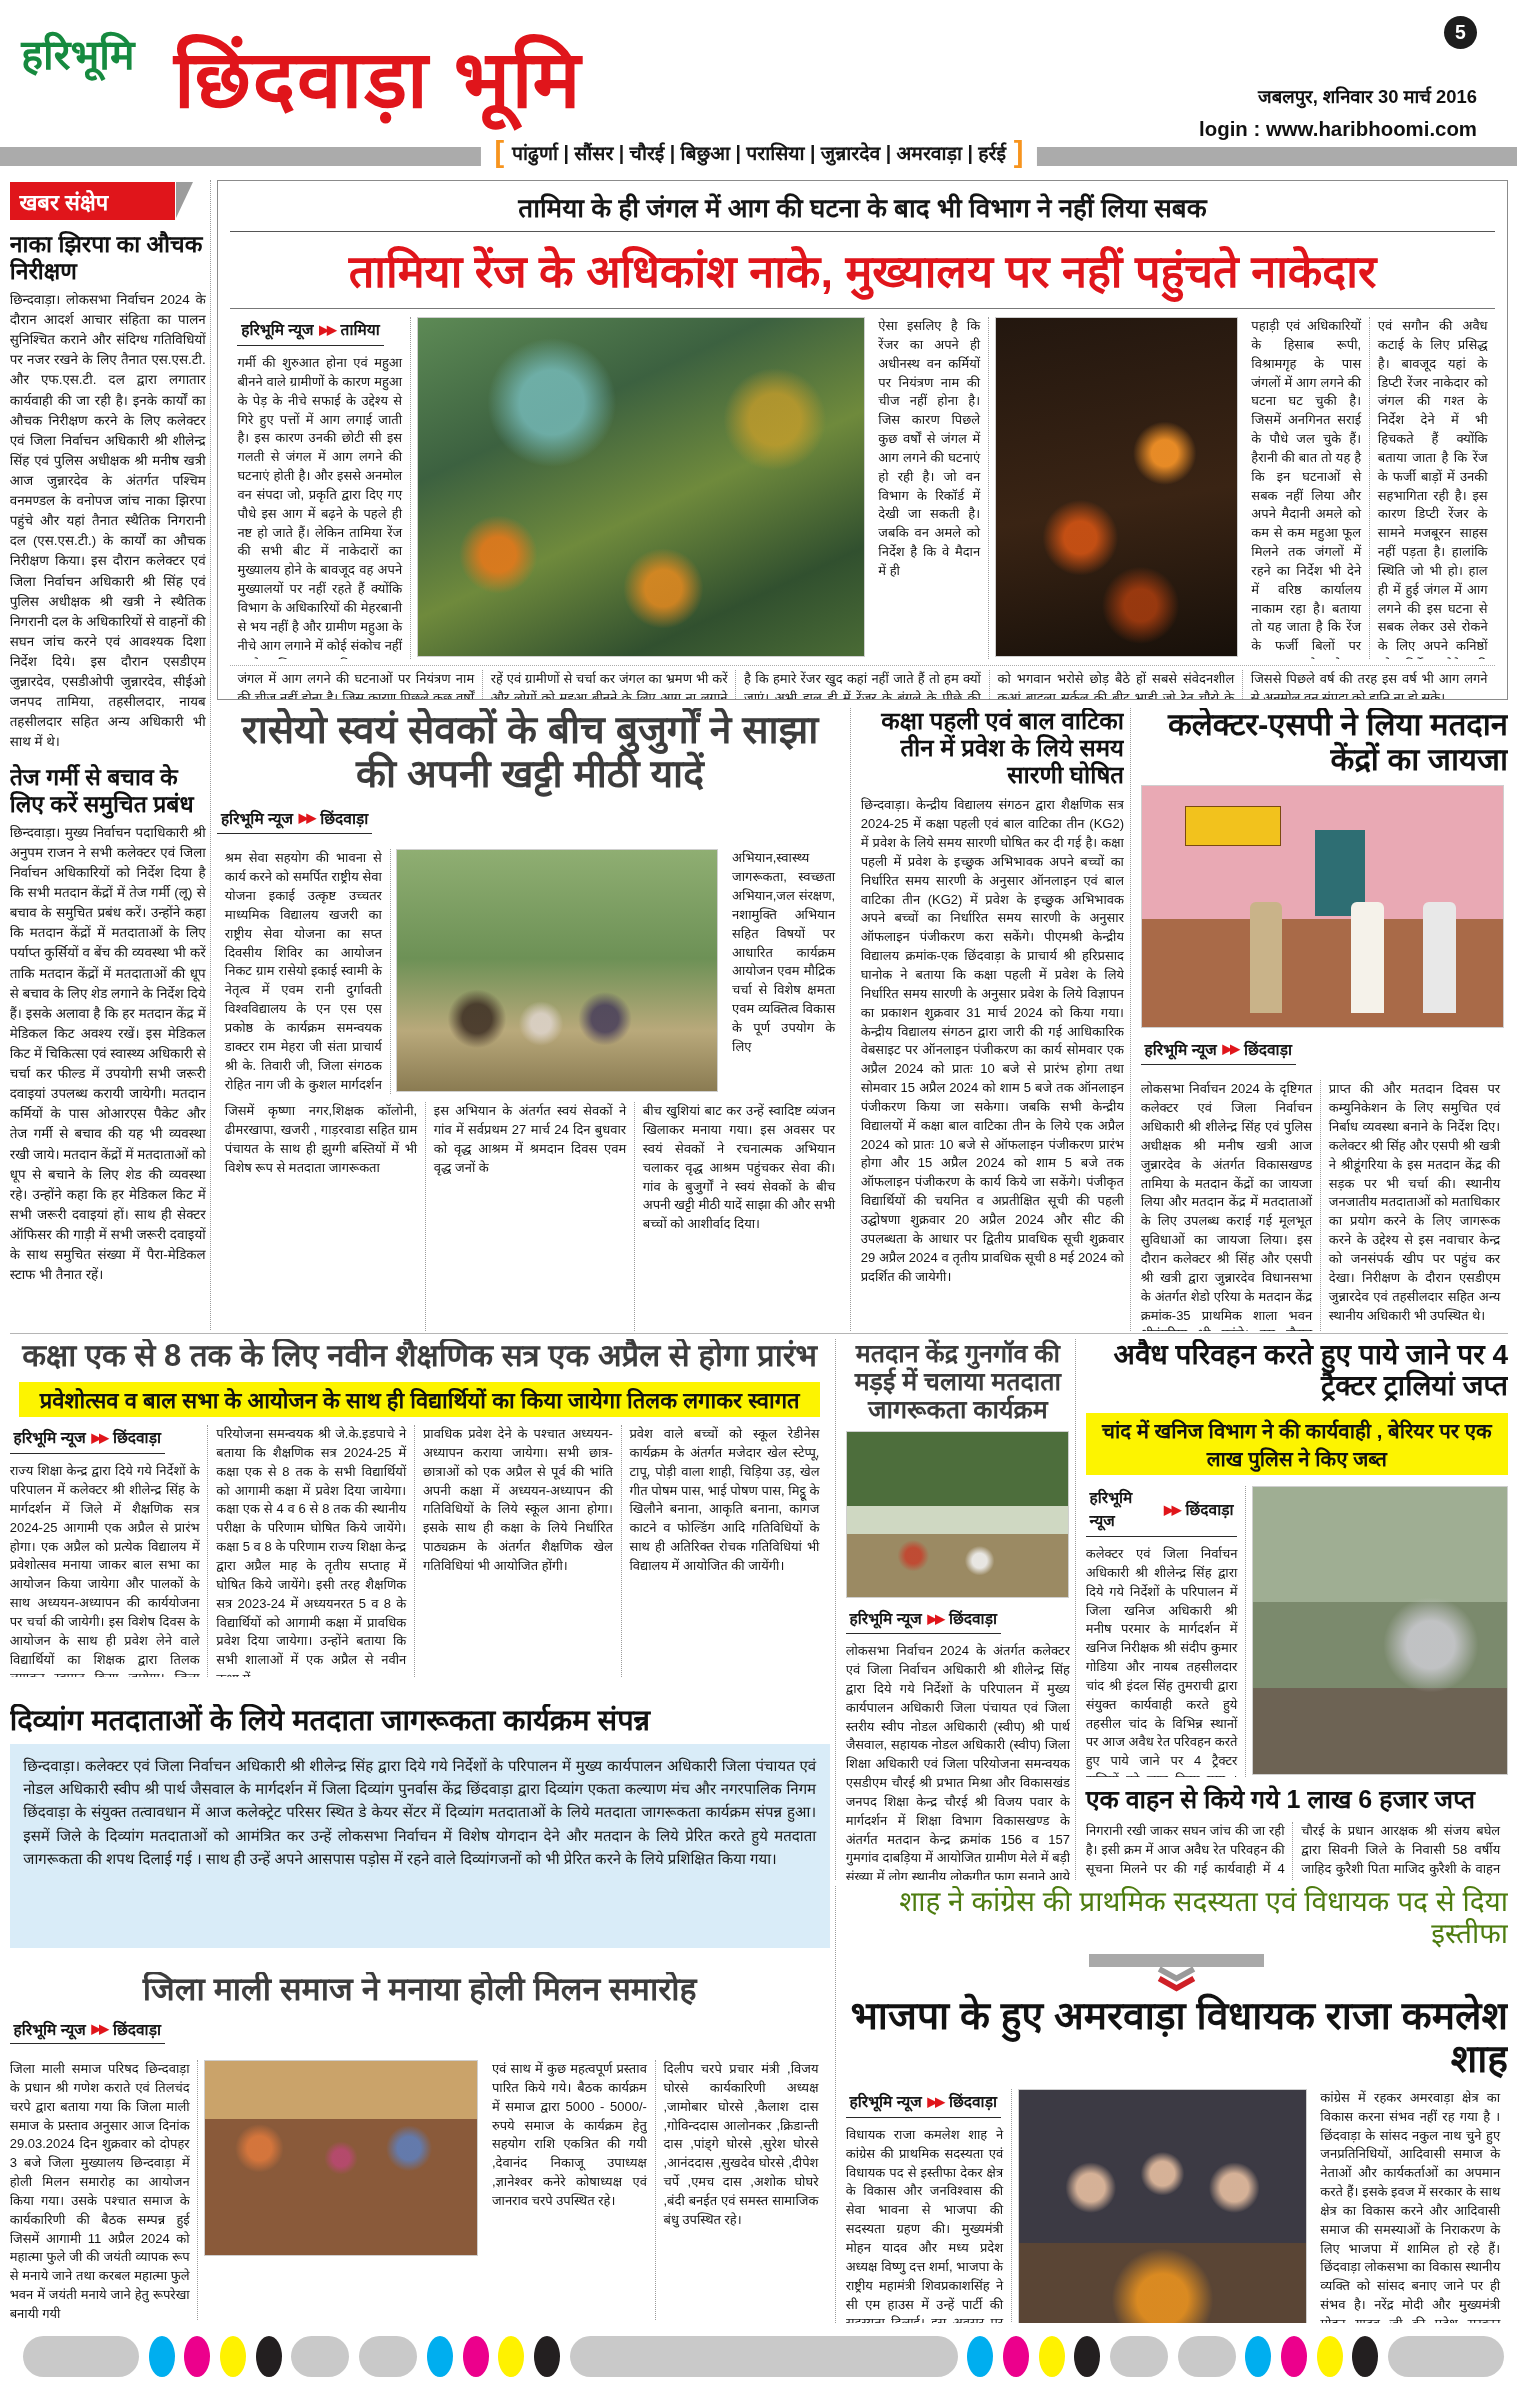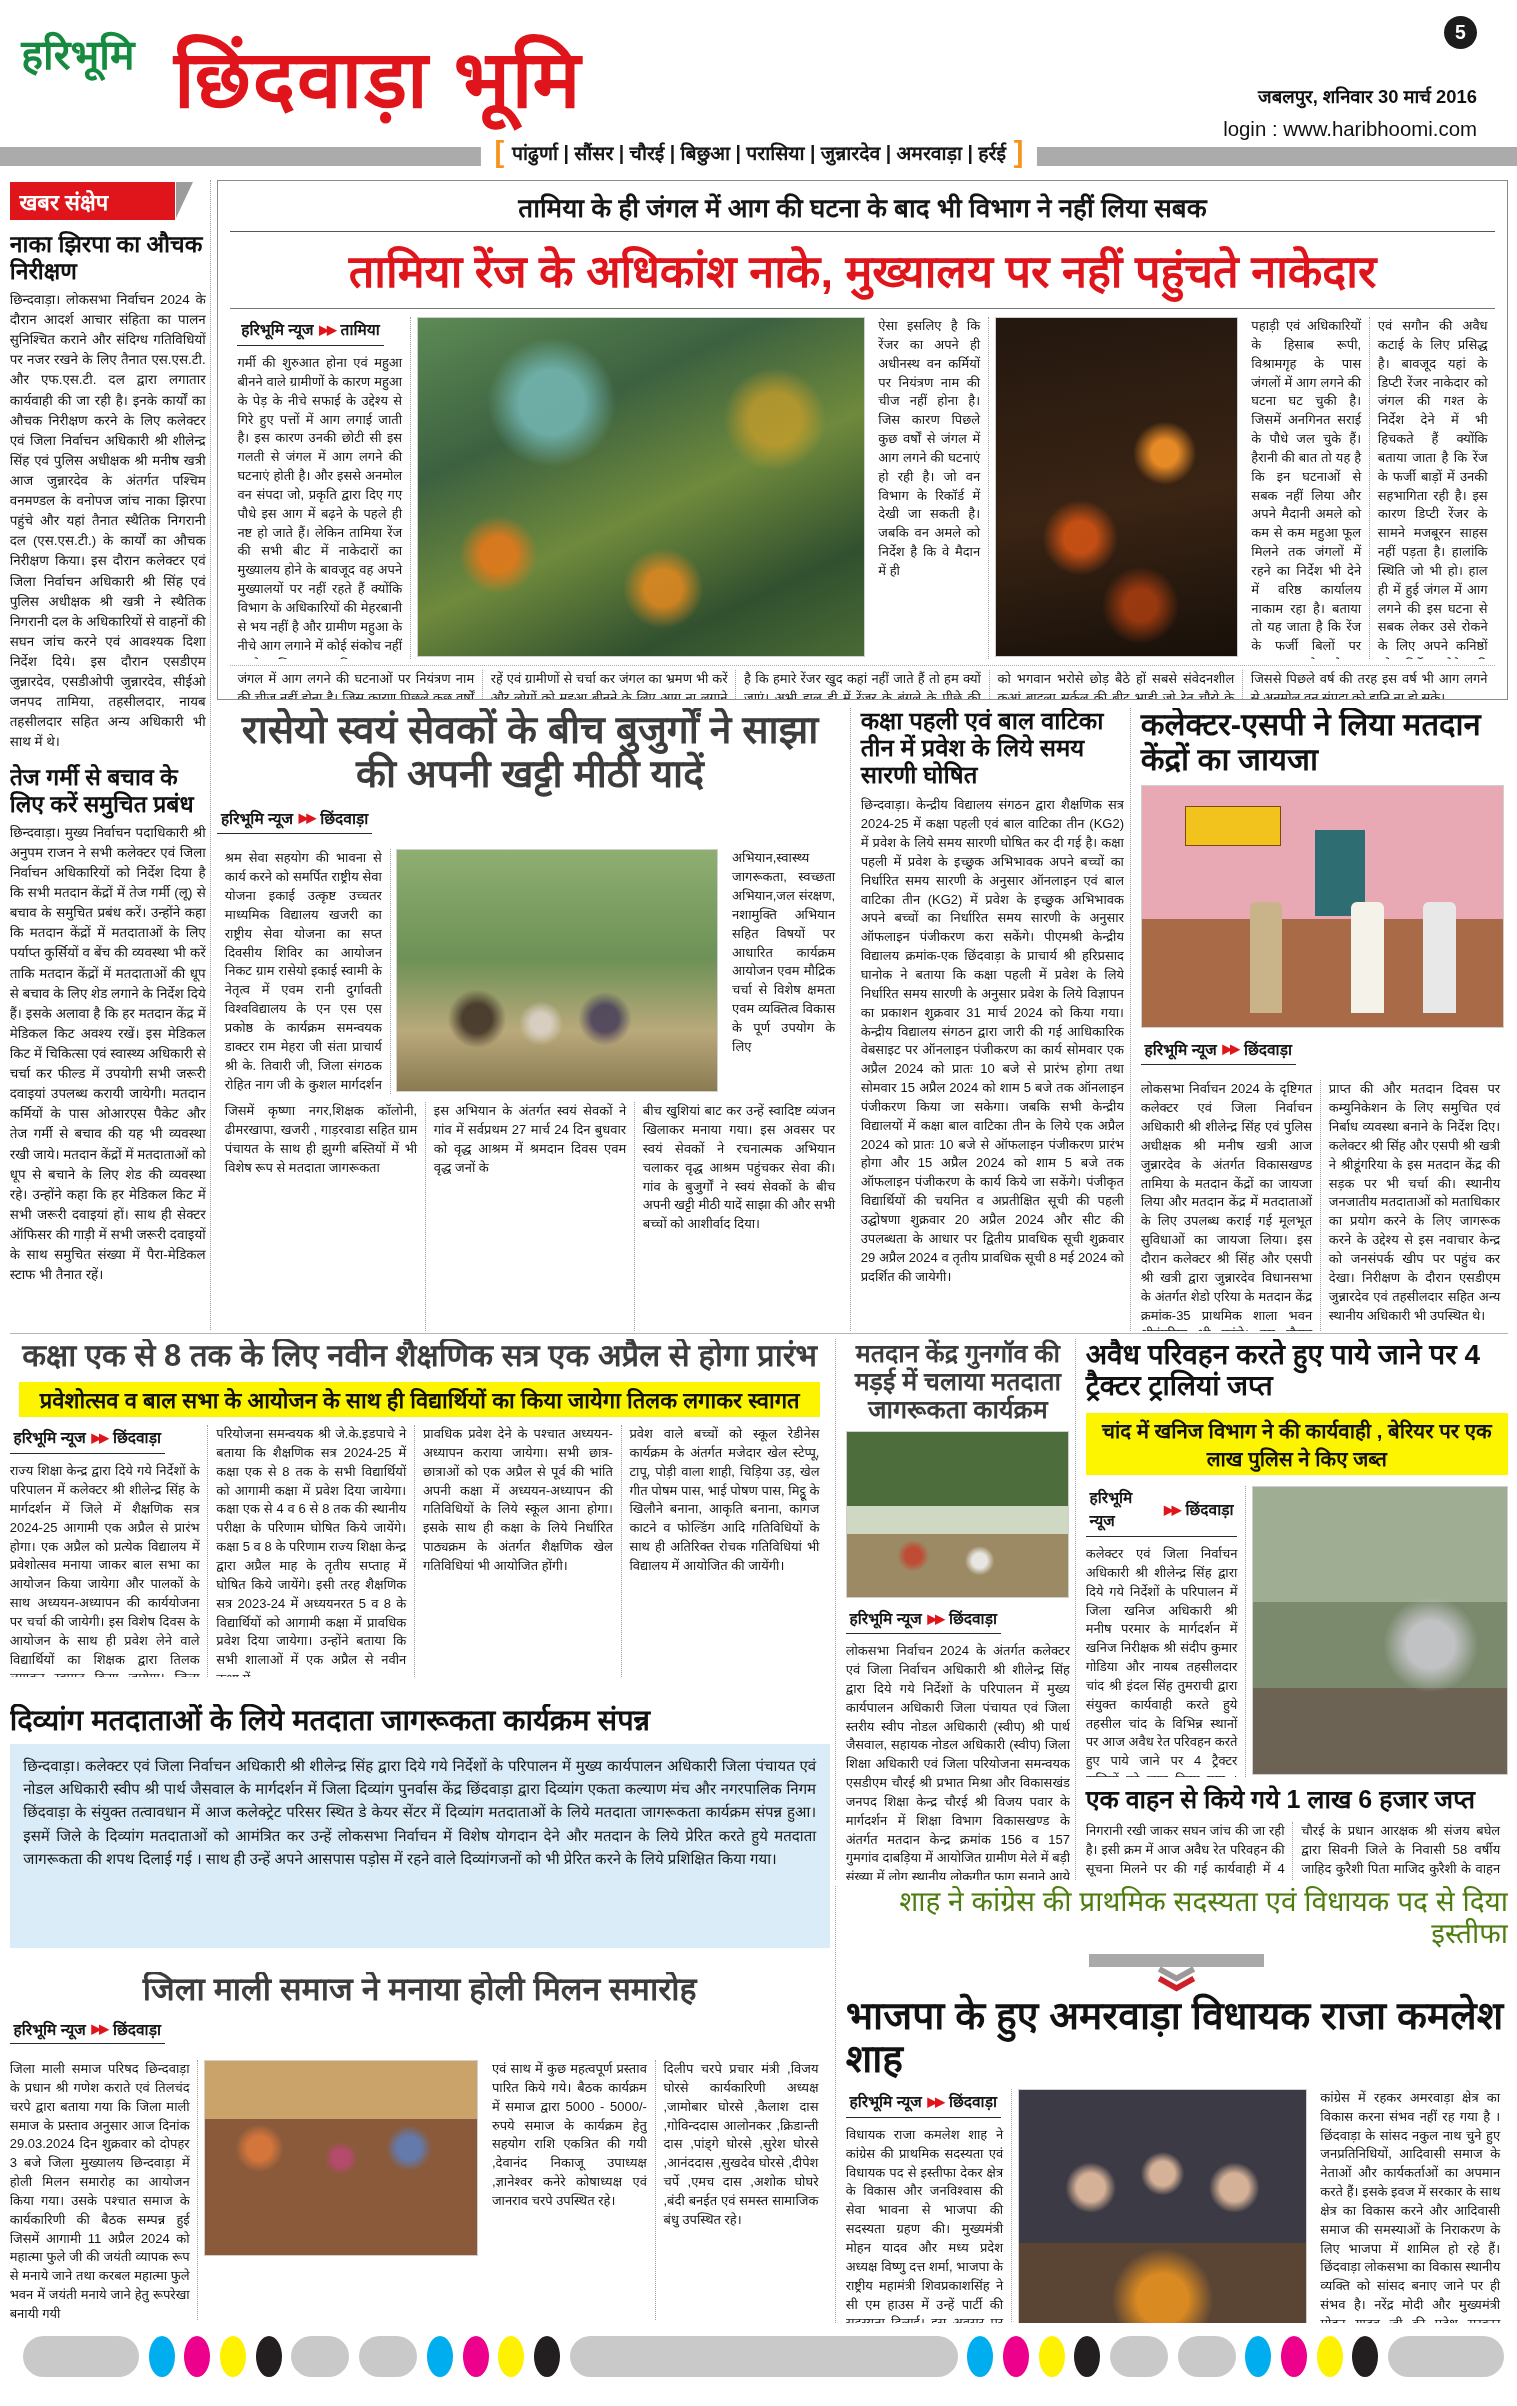--- a/index.html
+++ b/index.html
@@ -4,21 +4,21 @@
 <style>
   html,body{margin:0;padding:0;background:#e9e9e9;}
   .page{position:relative;width:1518px;height:2407px;background:#ffffff;margin:0 auto;
         font-family:"Liberation Sans",sans-serif;color:#161616;overflow:hidden;}
   
   .logo-green{position:absolute;left:21.3px;top:25px;font-size:41px;font-weight:bold;color:#168a3f;}
   .paper-title{position:absolute;left:146px;top:21.3px;font-size:80px;font-weight:bold;color:#e0151b;letter-spacing:1.9px;margin-left:28px;}
   .page-circle{position:absolute;right:41px;top:15.5px;width:33px;height:33px;border-radius:50%;
         background:#1d1d1d;color:#fff;font-size:19.4px;font-weight:bold;display:flex;align-items:center;justify-content:center;}
   .dateline{position:absolute;right:41px;top:83px;font-size:18.4px;font-weight:bold;color:#111;}
-  .login{position:absolute;right:41px;top:118px;font-size:20.4px;font-weight:normal;color:#111;margin-left:13px;}
+  .login{position:absolute;right:41px;top:118px;font-size:20.4px;font-weight:bold;color:#111;margin-left:13px;}
   .navbar{position:absolute;left:0;top:147px;width:1518px;height:19.4px;background:#ababab;}
   .navbox{position:absolute;left:50%;top:136px;transform:translateX(-50%);background:#fff;
         padding:1.9px 13.6px;font-size:19.4px;font-weight:bold;white-space:nowrap;display:flex;align-items:center;gap:7.8px;}
   .bracket{color:#f7941e;font-size:29px;font-weight:bold;line-height:1;}
   
   .sidebar{position:absolute;left:9.7px;top:182px;width:196px;height:1145px;overflow:hidden;}
   .kicker-box{position:relative;background:#e0151b;color:#fff;font-size:22px;font-weight:bold;
         padding:3.9px 9.7px;width:146px;}
   .kicker-box .fold{position:absolute;right:-17.5px;top:0;width:0;height:0;
         border-left:17.5px solid #9c9c9c;border-bottom:36px solid transparent;}
@@ -77,21 +77,21 @@
       linear-gradient(180deg,#caa36a 0 30%,#8a5a3a 30% 100%);}
   .ph-bjp{background:
       radial-gradient(circle at 25% 35%, rgba(230,190,160,.9) 0 5%, transparent 9%),
       radial-gradient(circle at 50% 30%, rgba(230,190,160,.9) 0 5%, transparent 9%),
       radial-gradient(circle at 75% 35%, rgba(230,190,160,.9) 0 5%, transparent 9%),
       radial-gradient(circle at 50% 75%, rgba(240,150,30,.85) 0 10%, transparent 20%),
       linear-gradient(180deg,#3c3a44 0 55%,#5a4535 55% 100%);}
   
   .mod{position:absolute;overflow:hidden;box-sizing:border-box;}
   .h-dark{font-weight:bold;color:#3d3d3d;text-align:center;line-height:1.12;}
-  .h-black{font-weight:bold;color:#121212;text-align:left;line-height:1.12;}
+  .h-black{font-weight:bold;color:#121212;text-align:right;line-height:1.12;}
   .h-red{font-weight:normal;color:#4d7c0f;text-align:right;line-height:1.15;}
   .yellow-strip{background:#fdf400;color:#111;font-weight:bold;text-align:center;
         font-size:22px;padding:2.9px 5.8px;margin:7.8px 9.7px;}
   .body-t{font-size:13px;line-height:1.45;text-align:justify;}
   .dotl{border-left:1px dotted #9a9a9a;}
   .blue-box{background:#d9ecf8;padding:9.7px 13.6px;font-size:15px;line-height:1.55;text-align:justify;}
   .subh2{font-size:25px;font-weight:bold;line-height:1.2;color:#111;}
   .deco-wrap{display:flex;flex-direction:column;align-items:center;margin:3.9px 0 1.9px;}
   .deco-bar{width:175px;height:12.6px;background:#a9a9a9;}
   .hr-band{position:absolute;left:9.7px;width:1498px;border-top:1px solid #b5b5b5;}

